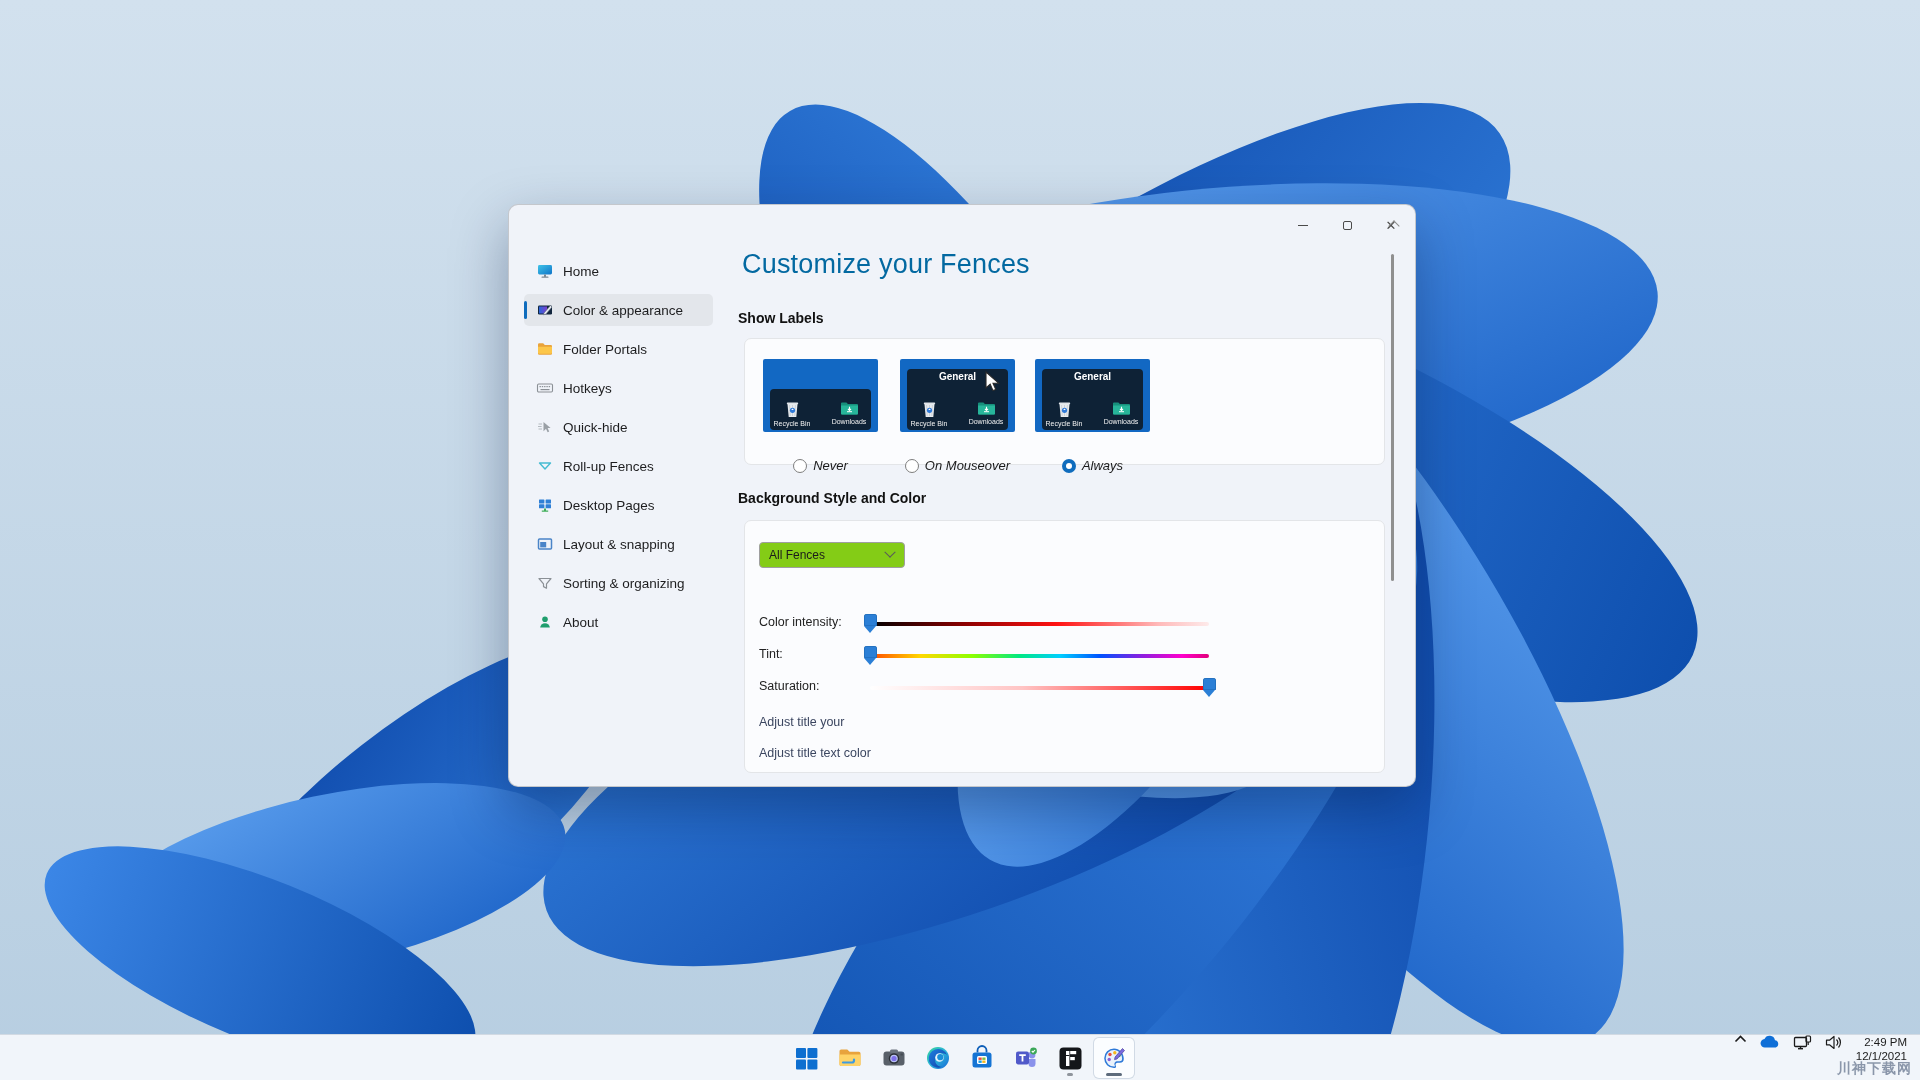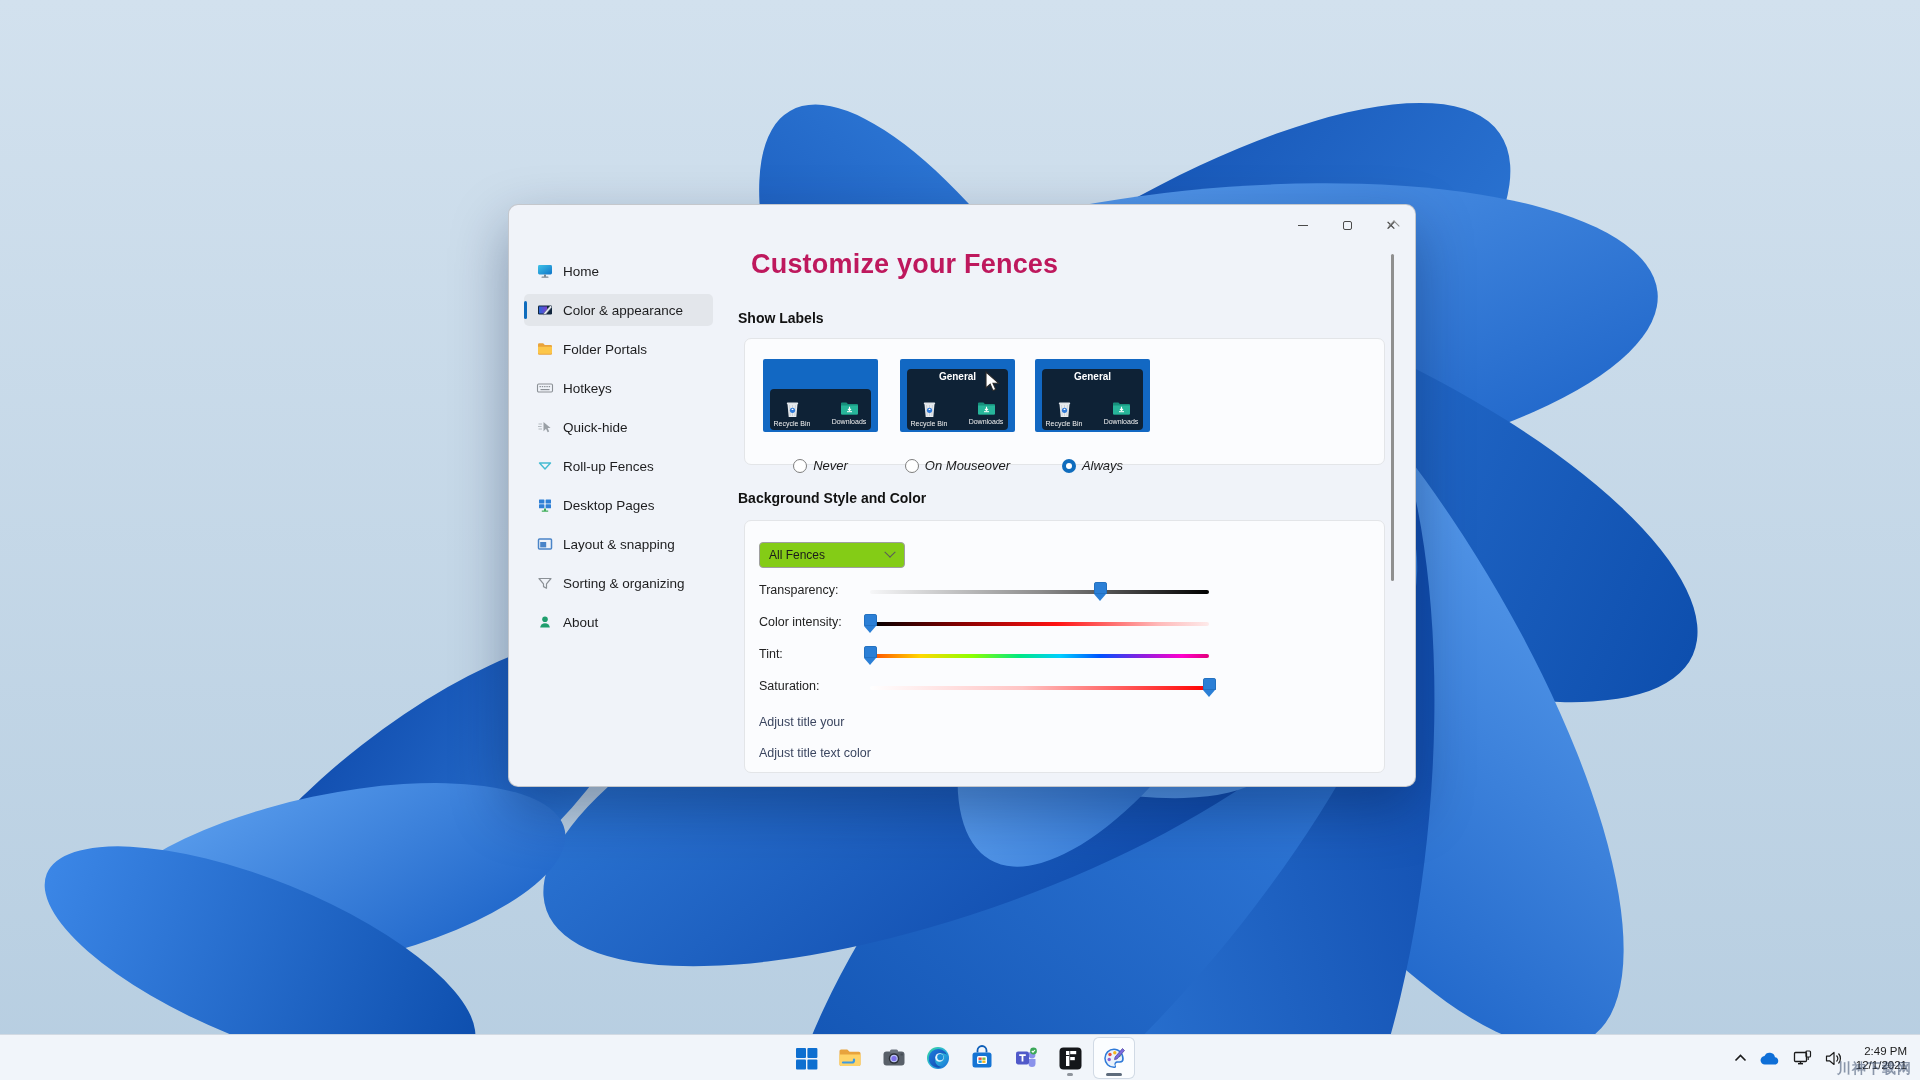--- a/index.html
+++ b/index.html
@@ -29,21 +29,21 @@
   .side-item { position:relative; width:189px; height:32px; margin-bottom:7px;
     display:flex; align-items:center; border-radius:5px; color:#1d1d1f; font-size:13.5px; }
   .side-item .icon { width:18px; height:18px; margin-left:12px; margin-right:9px;
     display:flex; align-items:center; justify-content:center; flex:none; }
   .side-item.selected { background:var(--selected_bg); }
   .side-item.selected::before { content:""; position:absolute; left:0; top:7px; width:3px; height:18px;
     border-radius:2px; background:var(--accent); }
 
   
   .content { position:absolute; left:0; top:0; right:0; bottom:0; }
-  .page-title { position:absolute; left:242px; top:44px; font-size:27px; font-weight:700; color:#be185d; letter-spacing:.2px; }
+  .page-title { position:absolute; left:233px; top:44px; font-size:27px; font-weight:400; color:#0369a1; letter-spacing:.2px; }
   .group-heading { position:absolute; left:229px; font-size:14px; font-weight:700; color:#111; }
   .gh1 { top:105px; } .gh2 { top:285px; }
 
   .card { position:absolute; left:235px; width:641px; background:var(--card_bg);
     border:1px solid var(--card_border); border-radius:7px; }
   .card1 { top:133px; height:127px; }
   .card2 { top:315px; height:253px; }
 
   
   .thumb-option { position:absolute; top:20px; width:115px; }
@@ -93,21 +93,21 @@
     background:var(--taskbar_bg); border-top:1px solid rgba(120,140,160,.25); }
   .tb-center { position:absolute; left:50%; top:0; transform:translateX(-50%); height:46px;
     display:flex; align-items:center; gap:4px; }
   .tb-btn { position:relative; width:40px; height:40px; border-radius:5px;
     display:flex; align-items:center; justify-content:center; }
   .tb-btn.active { background:#fbfdff; box-shadow:0 0 0 1px rgba(150,170,190,.35); }
   .tb-indicator { position:absolute; bottom:2px; left:50%; transform:translateX(-50%);
     height:3px; border-radius:2px; background:#8f959c; width:6px; }
   .tb-indicator.wide { width:16px; background:#5d6b7c; }
 
-  .tray { position:absolute; right:0; top:0; height:46px; display:flex; align-items:center; gap:13px; padding-right:13px; }
+  .tray { position:absolute; right:0; top:0; height:46px; display:flex; align-items:flex-start; gap:13px; padding-right:13px; }
   .tray-icon { display:flex; align-items:center; justify-content:center; }
   .clock { text-align:right; font-size:11.5px; color:#1b1b1b; line-height:14px; }
 
   .watermark { position:absolute; right:8px; top:1060px; font-size:14px; font-weight:700;
     color:rgba(35,55,90,.5); letter-spacing:1px; z-index:60; }
 
   
   .cursor { position:absolute; left:985px; top:371px; z-index:90; }
 </style>
 </head>
@@ -423,26 +423,20 @@
 
       <div class="group-heading gh2">Background Style and Color</div>
 
       <div class="card card2">
 
         <div class="dropdown">
           <span class="dd-text">All Fences</span>
           <span class="dd-chevron"></span>
         </div>
 
-        <div class="slider-row" style="top:60px">
-          <span class="slider-label">Transparency:</span>
-          <div class="track g-transparency">
-              <div class="handle" style="left: calc(68% - 6.5px);"></div>
-            </div>
-        </div>
 
         <div class="slider-row" style="top:124px">
           <span class="slider-label">Tint:</span>
           <div class="track g-tint">
               <div class="handle" style="left: calc(0% - 6.5px);"></div>
             </div>
         </div>
 
         <div class="slider-row" style="top:92px">
           <span class="slider-label">Color intensity:</span>

